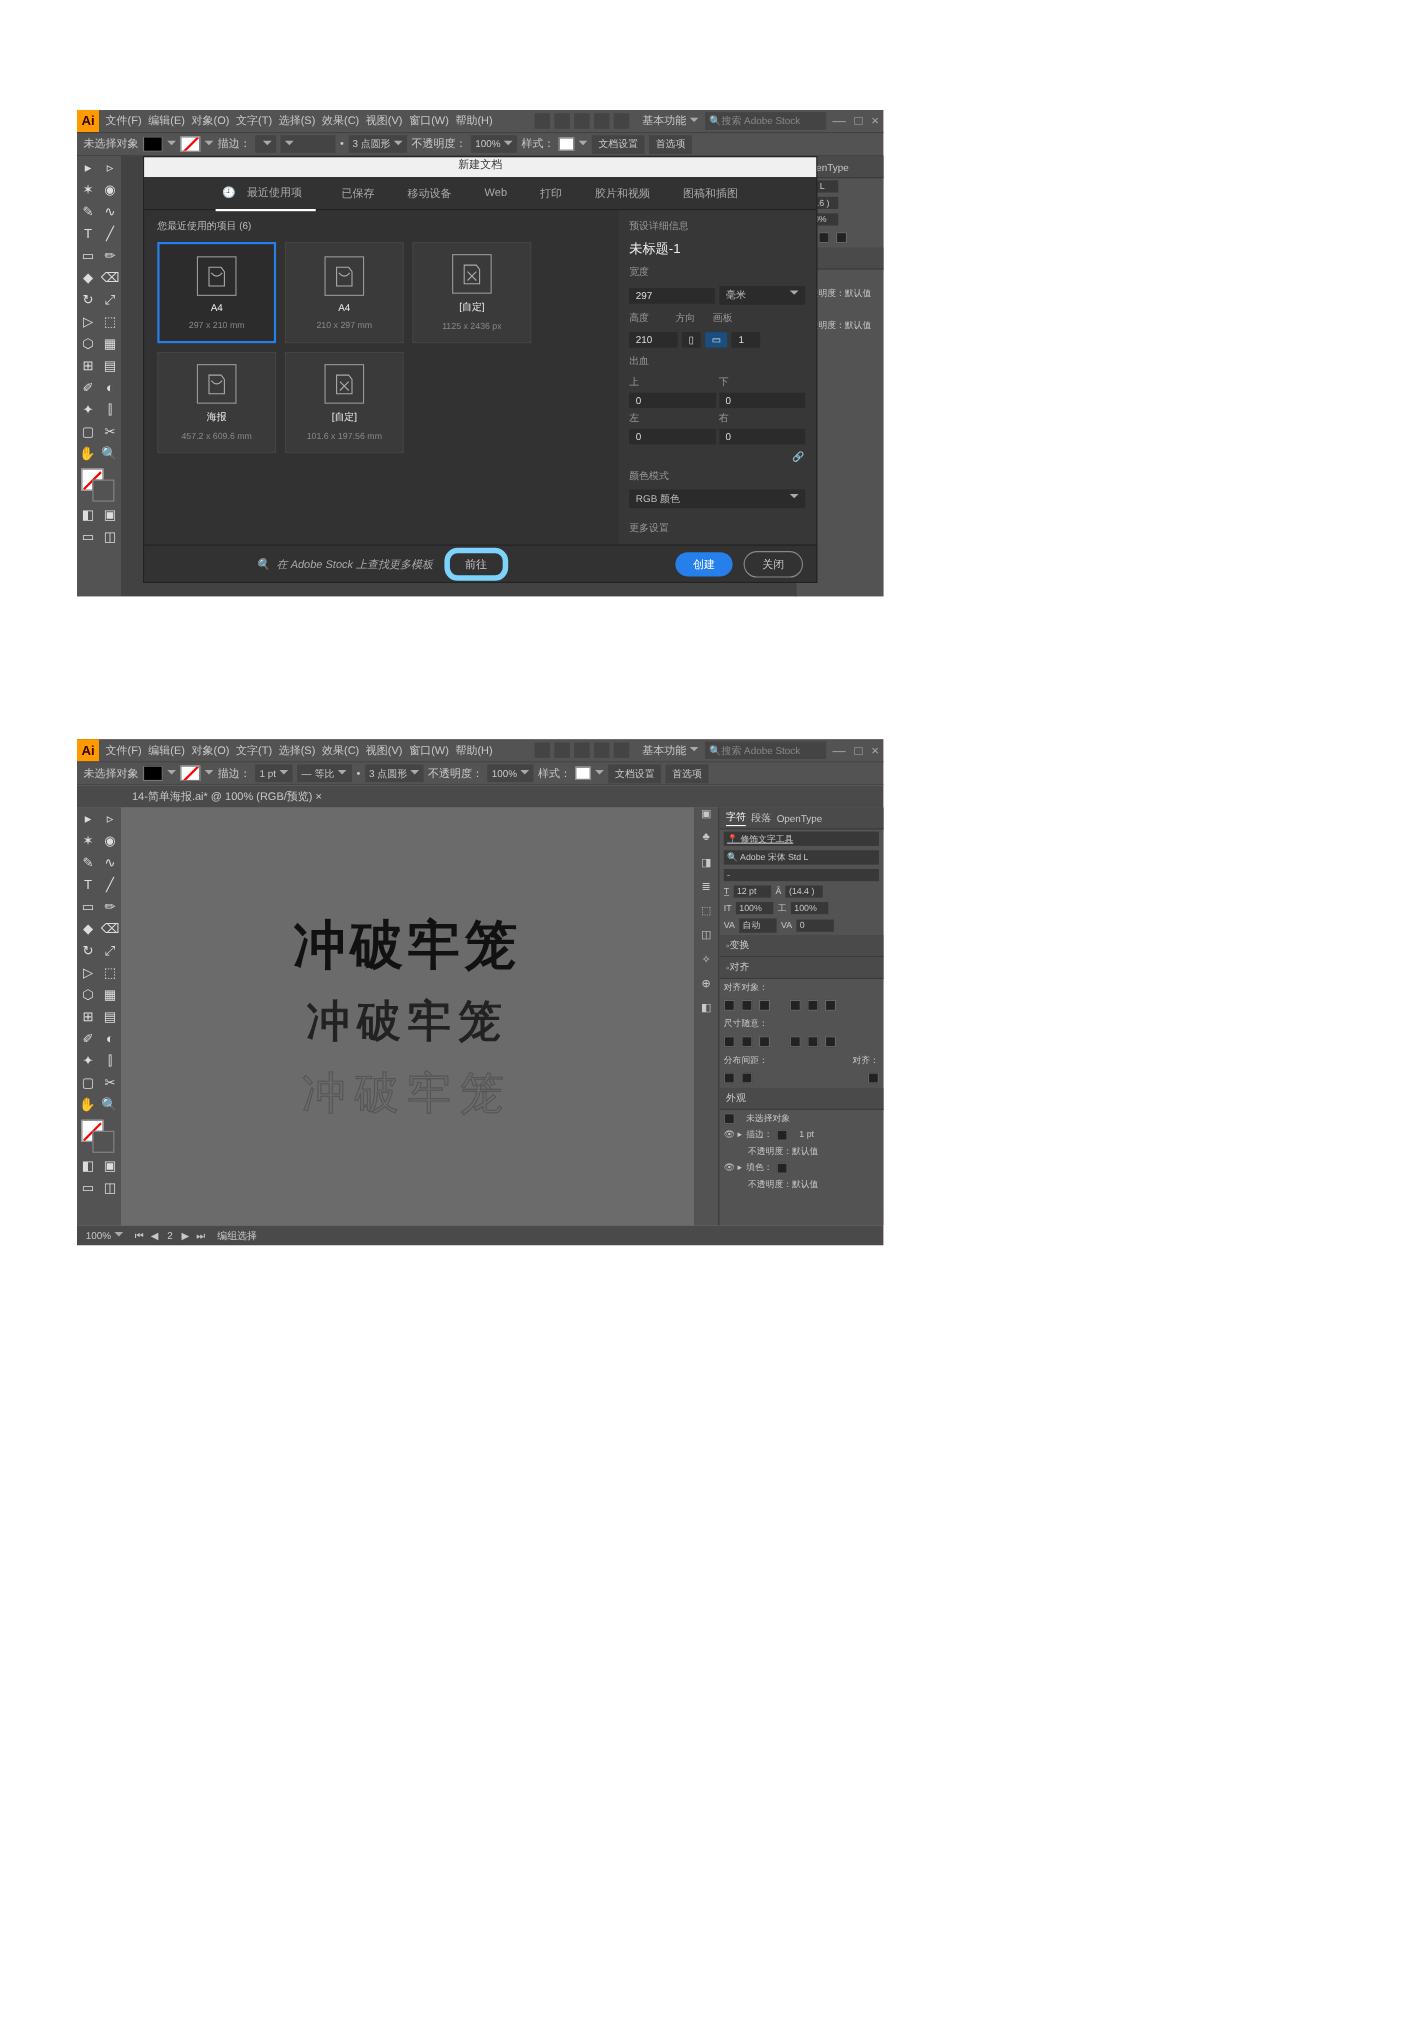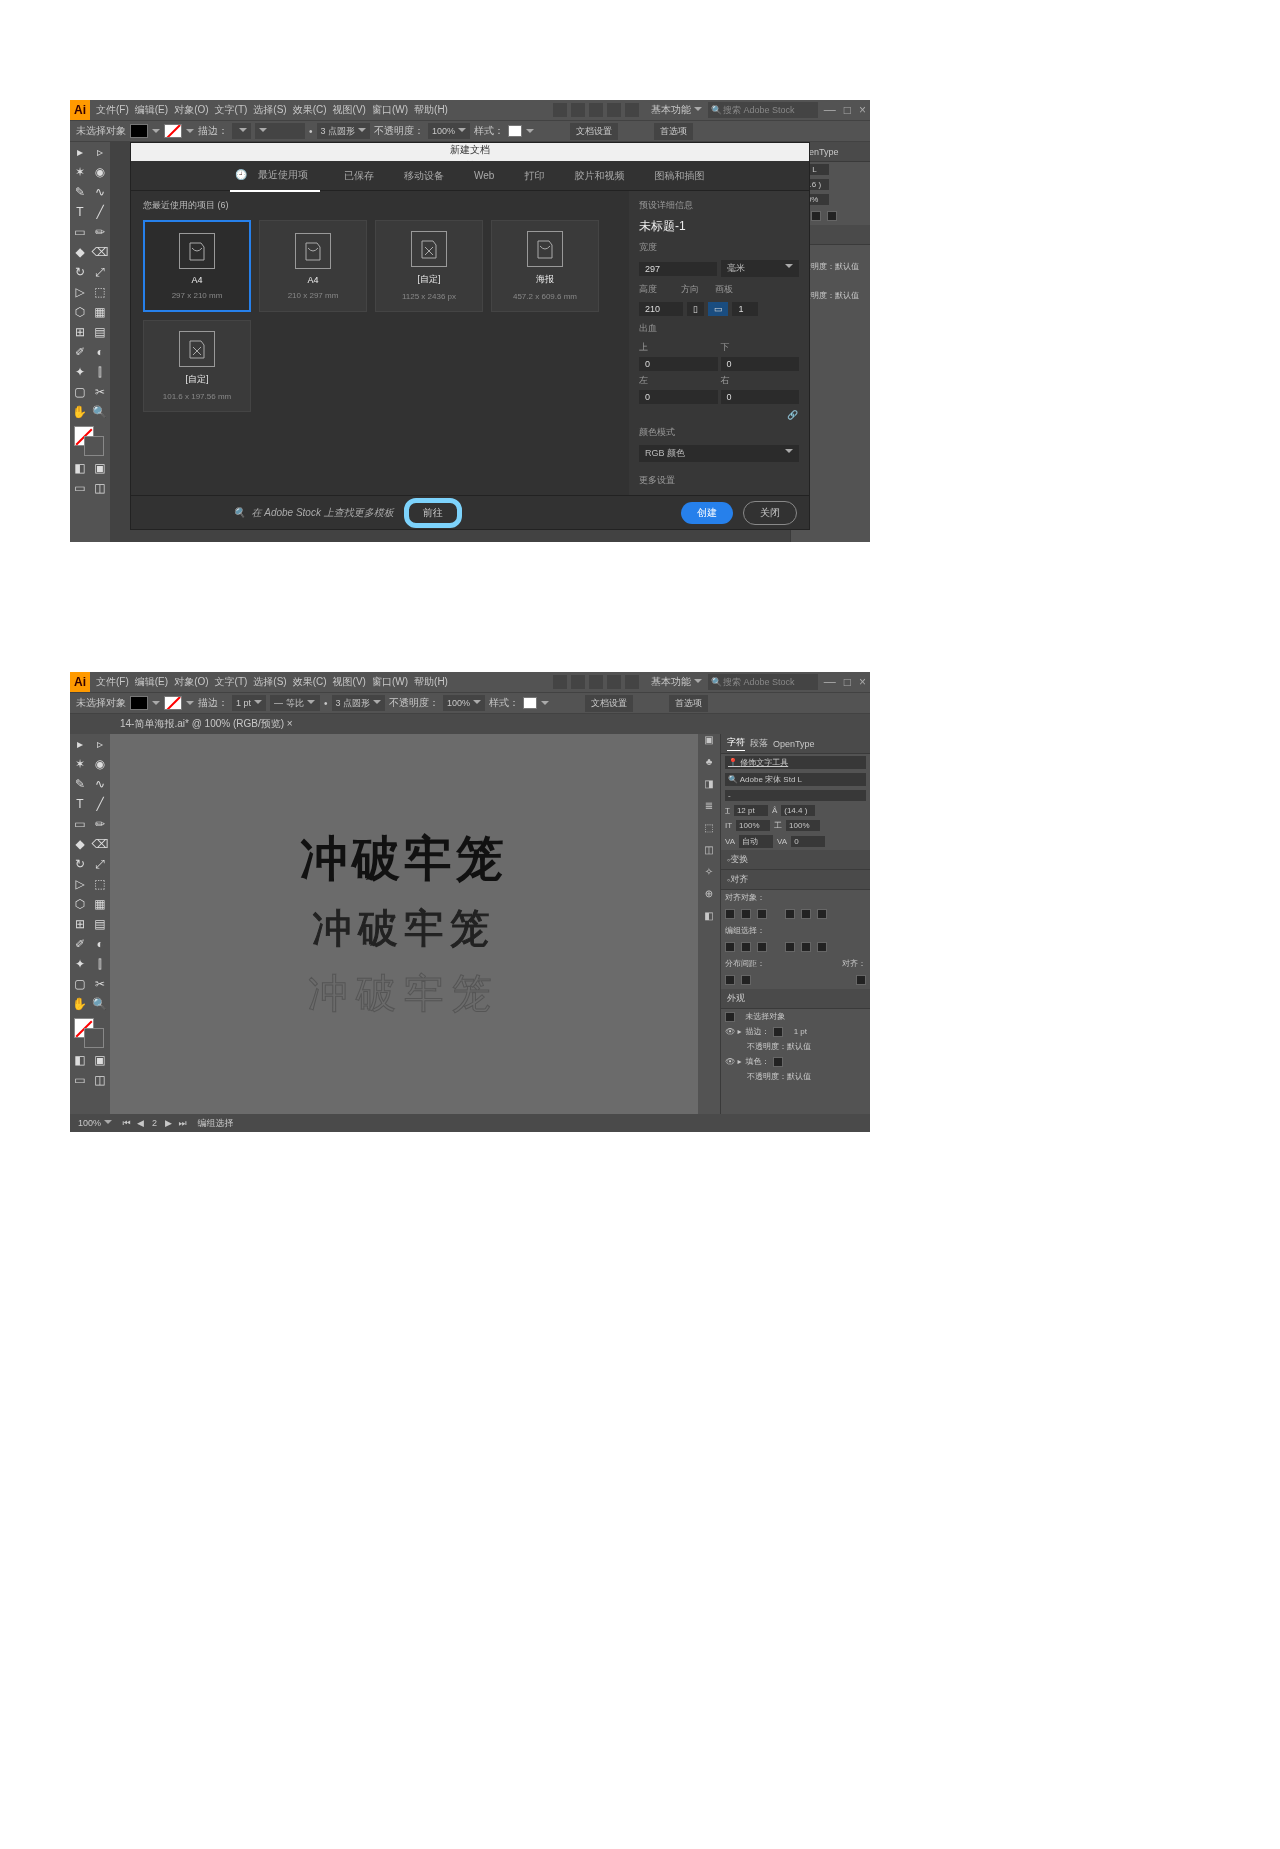--- a/index.html
+++ b/index.html
@@ -1,38 +1,38 @@
 <!DOCTYPE html>
 <html><head>
 <meta charset="utf-8">
 <style>
   * { margin:0; padding:0; box-sizing:border-box; }
   body { background:#fff; width:1280px; font-family:"Microsoft YaHei","PingFang SC",sans-serif; color:#000; }
   .page { padding:100px 70px 20px 70px; }
   .instruction { font-size:32px; margin-bottom:12px; padding-left:4px; line-height:1.5; }
-  .shot { width:800px; background:#fca5a5; position:relative; font-size:10px; color:#c8c8c8; margin-bottom:130px; }
+  .shot { width:733px; background:#fca5a5; position:relative; font-size:10px; color:#c8c8c8; margin-bottom:130px; }
   .shot2 { margin-bottom:0; }
   
   .appbar { display:flex; align-items:center; height:20px; background:#535353; }
   .ai-icon { width:20px; height:20px; background:#ff9a00; display:flex; align-items:center; justify-content:center; color:#330000; font-weight:bold; font-size:12px; }
   .menus { display:flex; gap:6px; margin-left:6px; flex:1; }
   .menus span { font-size:10px; }
   .mid-icons { display:flex; gap:4px; margin-right:6px; }
   .mid-icons div { width:14px; height:14px; background:#444; }
   .workspace { font-size:10px; padding:2px 6px; }
   .searchbox { width:110px; height:16px; background:#444; display:flex; align-items:center; padding:0 4px; font-size:9px; color:#888; }
   .winbtns { display:flex; gap:8px; margin-left:6px; margin-right:4px; }
   .winbtns span { font-size:12px; color:#aaa; }
   
   .ctrlbar { display:flex; align-items:center; height:22px; background:#535353; border-top:1px solid #424242; border-bottom:1px solid #424242; padding-left:6px; gap:4px; }
   .swatch { width:18px; height:14px; background:#000; border:1px solid #777; }
   .swatch.none { background:#fff; position:relative; overflow:hidden; }
   .swatch.none::after { content:""; position:absolute; left:-2px; right:-2px; top:50%; border-top:2px solid red; transform:rotate(-45deg); }
   .cdd { display:inline-flex; align-items:center; padding:0 4px; height:16px; background:#444; font-size:9px; gap:3px; }
-  .cbtn { padding:2px 6px; font-size:9px; background:#444;margin-left:32px; }
+  .cbtn { padding:2px 6px; font-size:9px; background:#444; }
   
   .tabstrip { height:20px; display:flex; align-items:center; padding-left:50px; background:#4a4a4a; font-size:10px; }
   
   .stage { display:flex; background:#424242; height:400px; }
   .tools { width:40px; background:#535353; display:grid; grid-template-columns:1fr 1fr; gap:0; align-content:start; }
   .tools .t { height:20px; display:flex; align-items:center; justify-content:center; font-size:12px; color:#ddd; }
   .fillstroke { position:relative; height:36px; }
   .fillstroke .sq { position:absolute; width:20px; height:20px; border:1px solid #888; }
   .fillstroke .fill1 { left:4px; top:4px; background:#fff; }
   .fillstroke .stroke1 { left:14px; top:14px; background:#535353; }
@@ -505,21 +505,21 @@
       <div class="row">对齐对象：</div>
       <div class="icons">
         <div class="sw"></div>
             <div class="sw"></div>
             <div class="sw"></div>
         <div style="width:6px;"></div>
         <div class="sw"></div>
             <div class="sw"></div>
             <div class="sw"></div>
       </div>
-      <div class="row">编组选择：</div>
+      <div class="row">尺寸随意：</div>
       <div class="icons">
         <div class="sw"></div>
             <div class="sw"></div>
             <div class="sw"></div>
         <div style="width:6px;"></div>
         <div class="sw"></div>
             <div class="sw"></div>
             <div class="sw"></div>
       </div>
       <div class="row">

